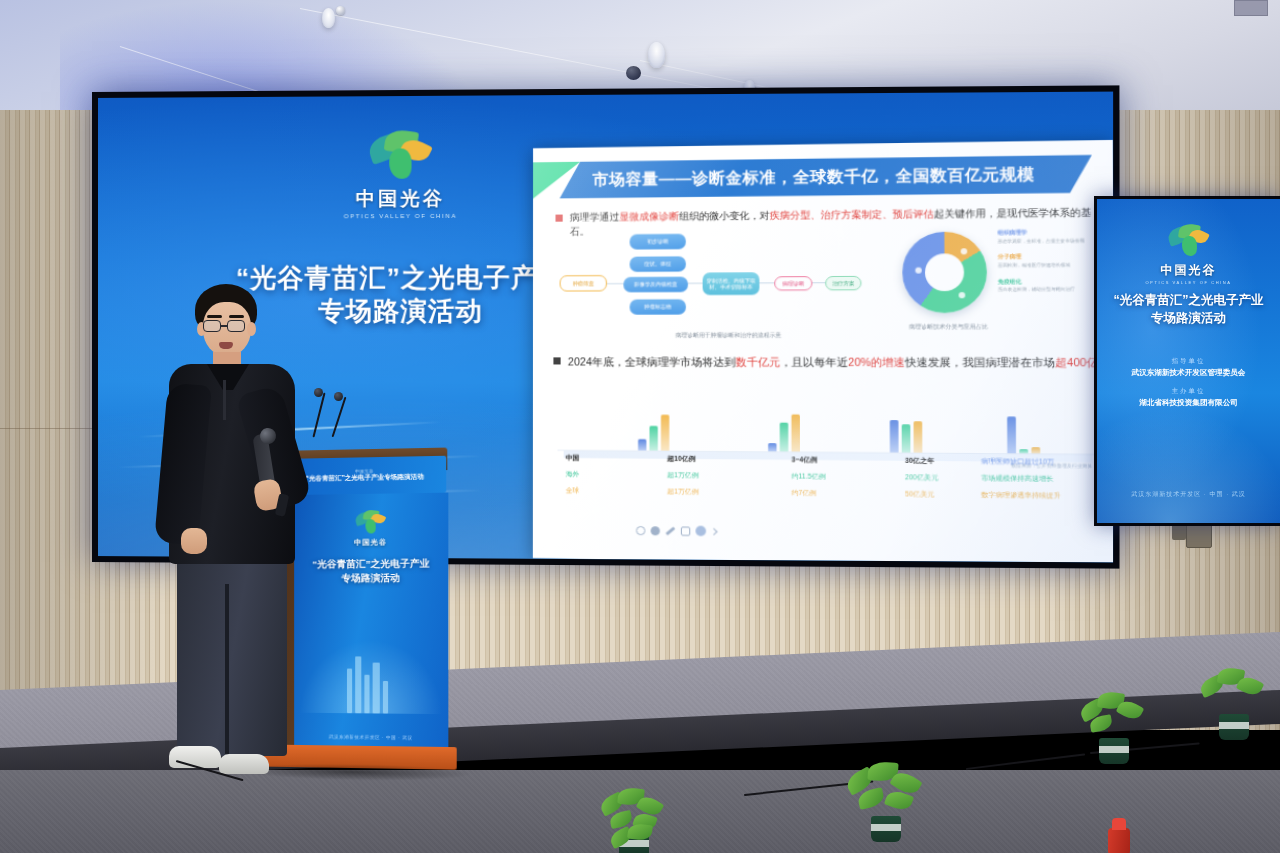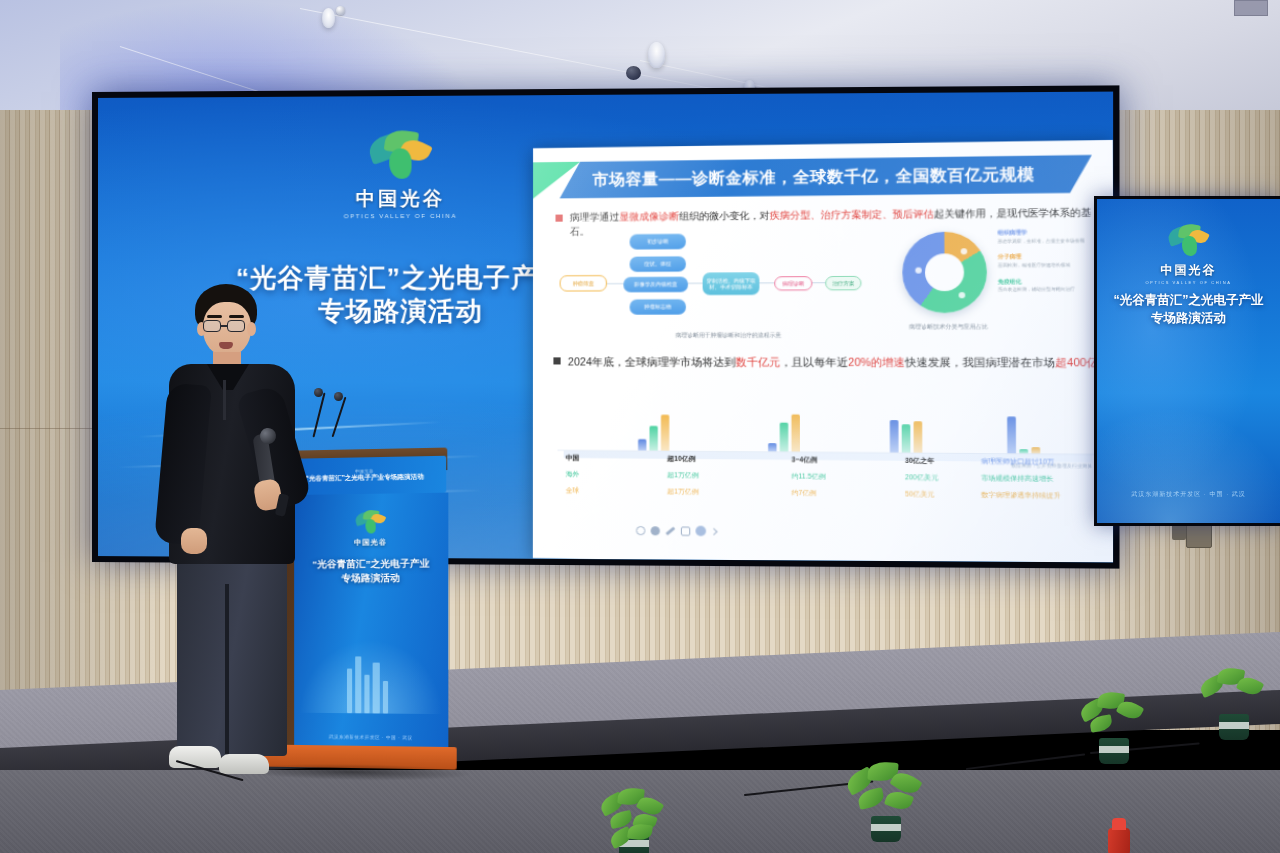--- a/index.html
+++ b/index.html
@@ -640,20 +640,26 @@
         <div class="leaf" style="left:14px; top:3px; width:21px; height:15px; background:#5fc36a; transform:rotate(8deg);"></div>
         <div class="leaf" style="left:25px; top:9px; width:18px; height:13px; background:#f0b93f; transform:rotate(26deg);"></div>
         <div class="leaf" style="left:17px; top:15px; width:15px; height:20px; background:#3fbf6f; border-radius:50% 50% 40% 60%;"></div>
       </div>
       <div class="logo-cn" style="font-size:12px; letter-spacing:2px;">中国光谷</div>
       <div class="logo-en" style="font-size:4px;">OPTICS VALLEY OF CHINA</div>
     </div>
     <div class="lr-title">
       <div>“光谷青苗汇”之光电子产业</div>
       <div>专场路演活动</div>
+    </div>
+    <div class="lr-org">
+      <div class="lr-lbl">指导单位</div>
+      <div class="lr-val">武汉东湖新技术开发区管理委员会</div>
+      <div class="lr-lbl">主办单位</div>
+      <div class="lr-val">湖北省科技投资集团有限公司</div>
     </div>
     <div class="lr-foot">武汉东湖新技术开发区 · 中国 · 武汉</div>
   </div>
 
   <div class="stage-top">
       <div class="stage-grain"></div>
     </div>
   <div class="stage-face"></div>
   <div class="floor">
       <div class="floor-grain"></div>

